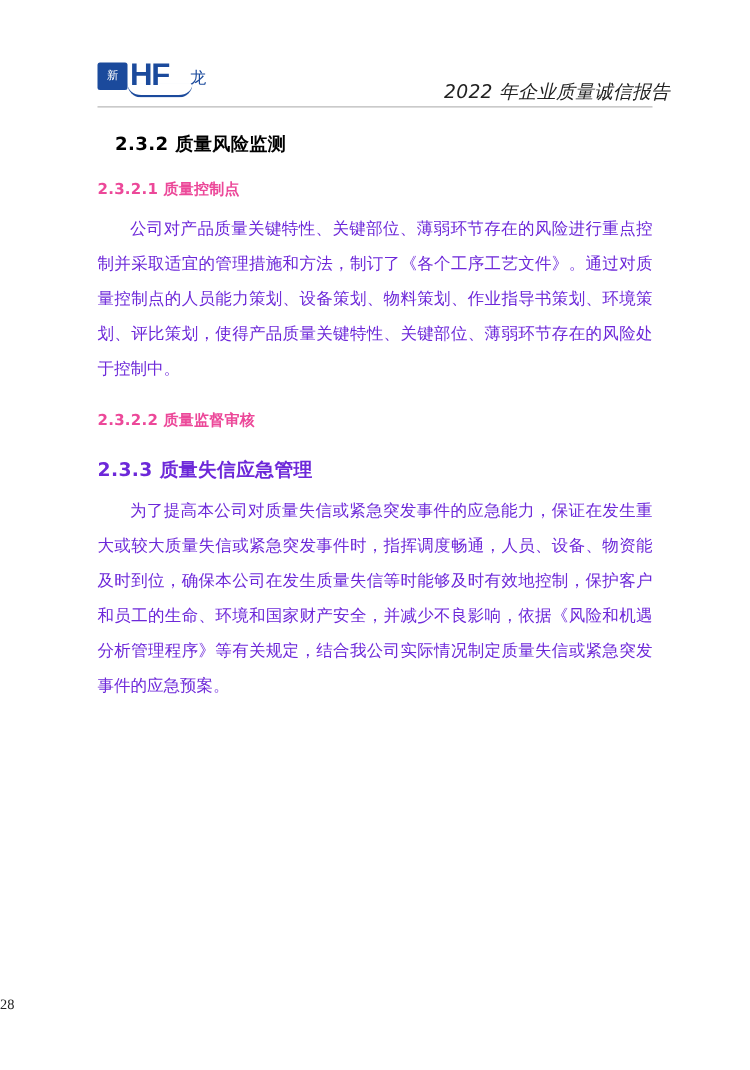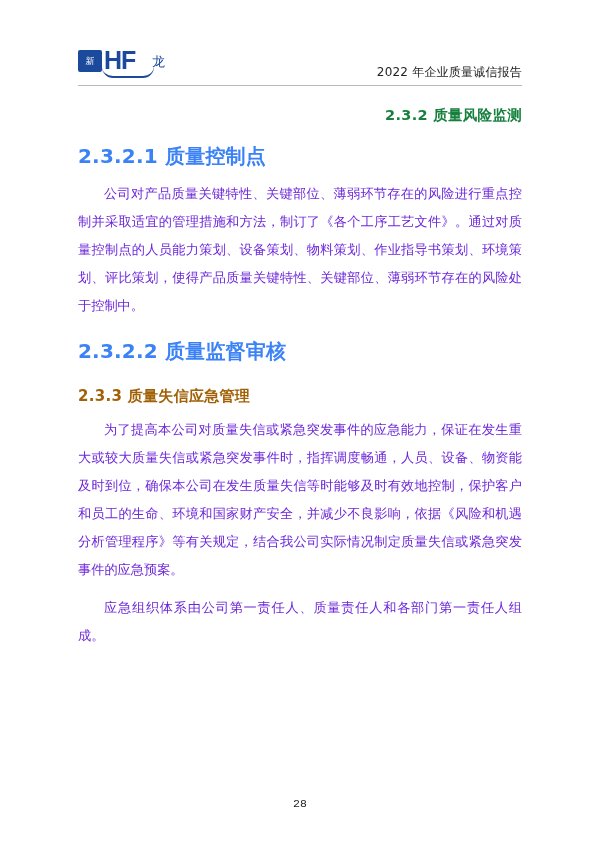--- a/index.html
+++ b/index.html
@@ -79,87 +79,87 @@
     position: absolute;
     left: 24px;
     top: 19px;
     width: 52px;
     height: 9px;
     border-bottom: 2px solid #1b4a9c;
     border-radius: 0 0 40px 40px;
   }
   .header-title {
     position: absolute;
-    right: 78px;
+    right: 64px;
     top: 64px;
-    font-size: 12px;
+    font-size: 15px;
     color: #222222;
     font-family: "DejaVu Sans", sans-serif;
     letter-spacing: 0.2px;
+    font-style: italic;
   }
   .header-rule {
     position: absolute;
     left: 78px;
     right: 78px;
     top: 85px;
     border-bottom: 1px solid #b9b9b9;
   }
   
   .content {
     position: absolute;
     left: 78px;
     top: 92px;
     width: 444px;
   }
   h2.h-2 {
     margin: 14px 0 4px 0;
     font-size: 14.5px;
     font-weight: bold;
-    color: #15803d;
+    color: #000000;
     font-family: "DejaVu Sans", sans-serif;
     text-indent: 14px;
     letter-spacing: 0.3px;
-    text-align: right;
   }
   h3.h-3 {
     margin: 18px 0 2px 0;
-    font-size: 20px;
+    font-size: 12px;
     font-weight: bold;
-    color: #3b82f6;
+    color: #ec4899;
     font-family: "DejaVu Sans", sans-serif;
     letter-spacing: 0.2px;
   }
   h2.h-2-plain {
     margin: 22px 0 2px 0;
     font-size: 15px;
     font-weight: bold;
-    color: #a16207;
+    color: #6d28d9;
     font-family: "DejaVu Sans", sans-serif;
     letter-spacing: 0.3px;
   }
   p.para {
     margin: 10px 0 0 0;
     font-size: 13.2px;
     line-height: 28px;
     color: #6d28d9;
     text-align: justify;
     text-justify: inter-ideograph;
     text-indent: 26px;
     font-family: "DejaVu Sans", sans-serif;
   }
   
   .footer {
     position: absolute;
     left: 0;
     bottom: 46px;
     width: 600px;
-    text-align: center;
+    text-align: left;
     font-size: 11.5px;
     color: #222222;
-    font-family: Liberation Mono, monospace;
+    font-family: Liberation Serif, serif;
   }
 </style>
 </head>
 <body>
 
 <div class="page">
 
   <div class="header">
     <div class="logo">
       <div class="logo-box">
@@ -175,20 +175,19 @@
     <div class="header-rule"></div>
   </div>
 
   <div class="content">
     <h2 class="h-2">2.3.2  质量风险监测</h2>
     <h3 class="h-3">2.3.2.1  质量控制点</h3>
     <p class="para">公司对产品质量关键特性、关键部位、薄弱环节存在的风险进行重点控制并采取适宜的管理措施和方法，制订了《各个工序工艺文件》。通过对质量控制点的人员能力策划、设备策划、物料策划、作业指导书策划、环境策划、评比策划，使得产品质量关键特性、关键部位、薄弱环节存在的风险处于控制中。</p>
     <h3 class="h-3">2.3.2.2  质量监督审核</h3>
     <h2 class="h-2-plain">2.3.3  质量失信应急管理</h2>
     <p class="para">为了提高本公司对质量失信或紧急突发事件的应急能力，保证在发生重大或较大质量失信或紧急突发事件时，指挥调度畅通，人员、设备、物资能及时到位，确保本公司在发生质量失信等时能够及时有效地控制，保护客户和员工的生命、环境和国家财产安全，并减少不良影响，依据《风险和机遇分析管理程序》等有关规定，结合我公司实际情况制定质量失信或紧急突发事件的应急预案。</p>
-    <p class="para">应急组织体系由公司第一责任人、质量责任人和各部门第一责任人组成。</p>
   </div>
 
   <div class="footer">
     <span>28</span>
   </div>
 
 </div>
 
 </body></html>

